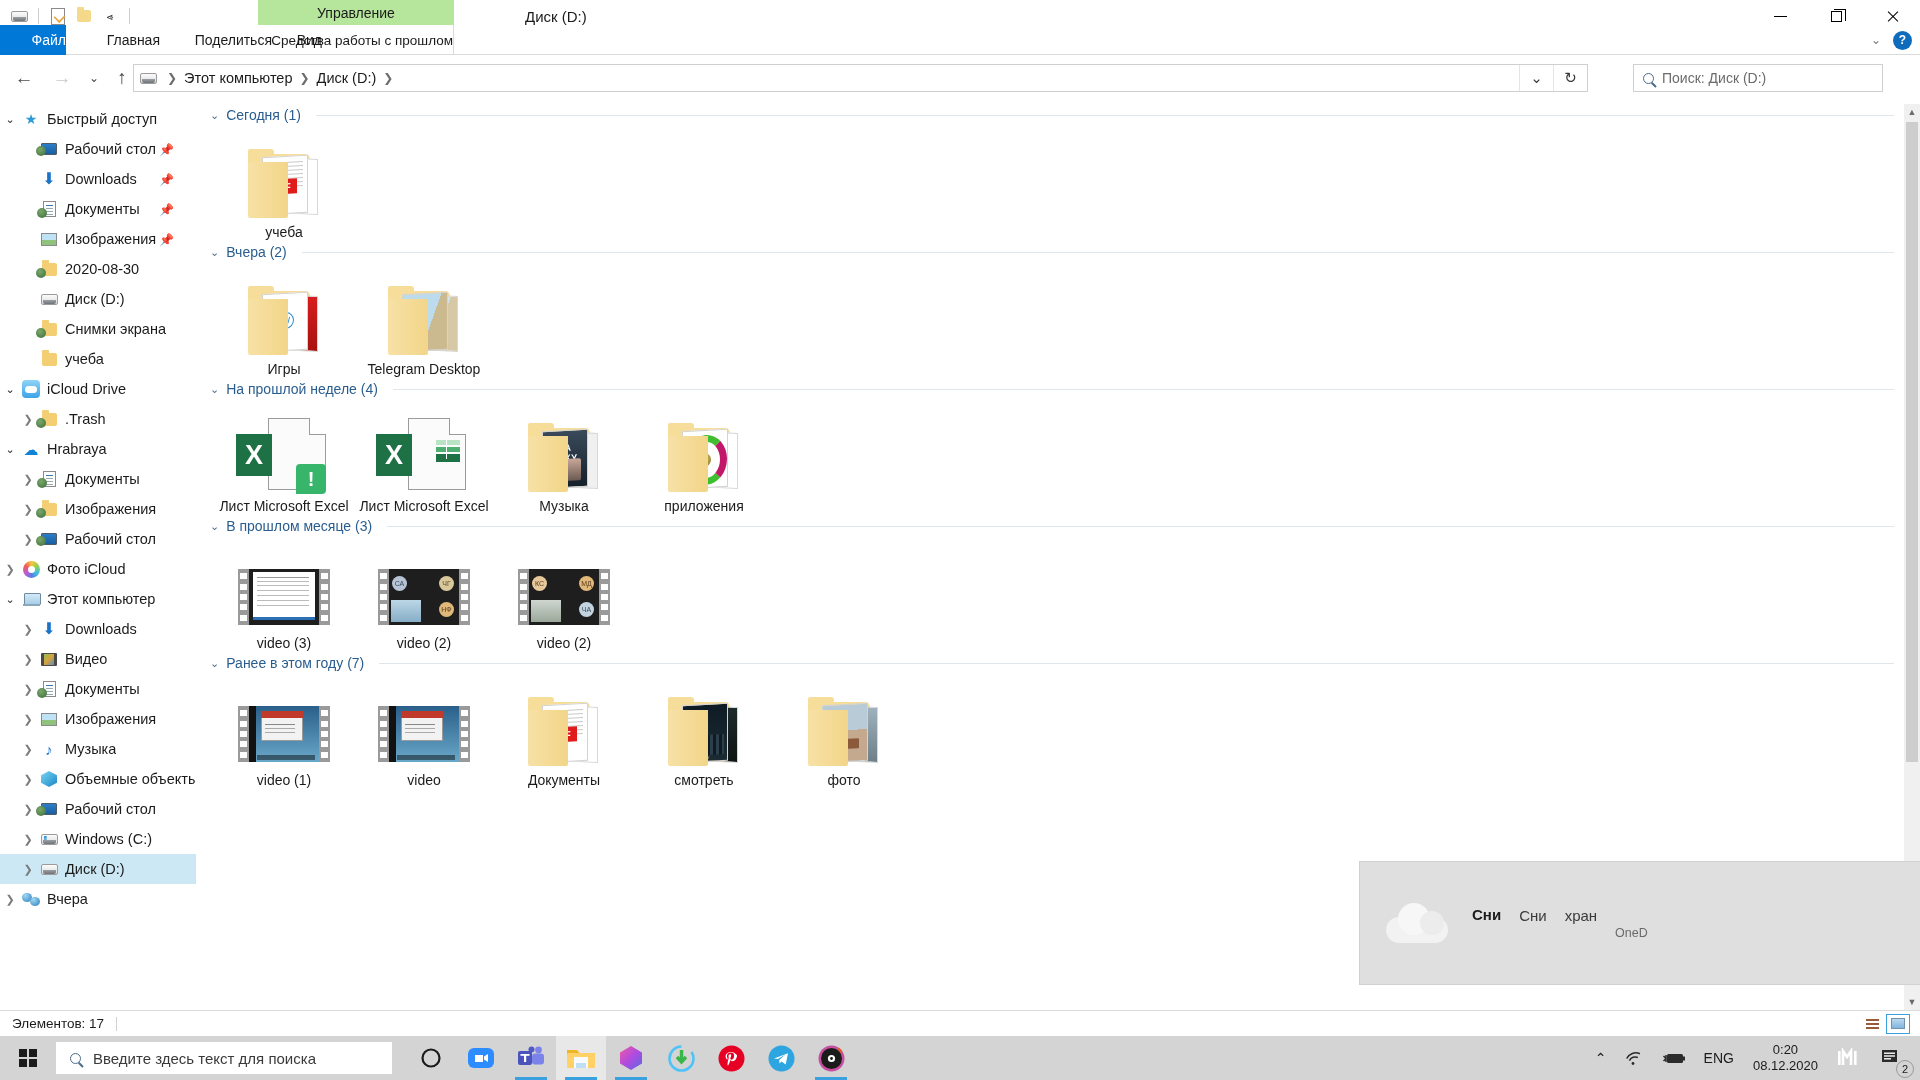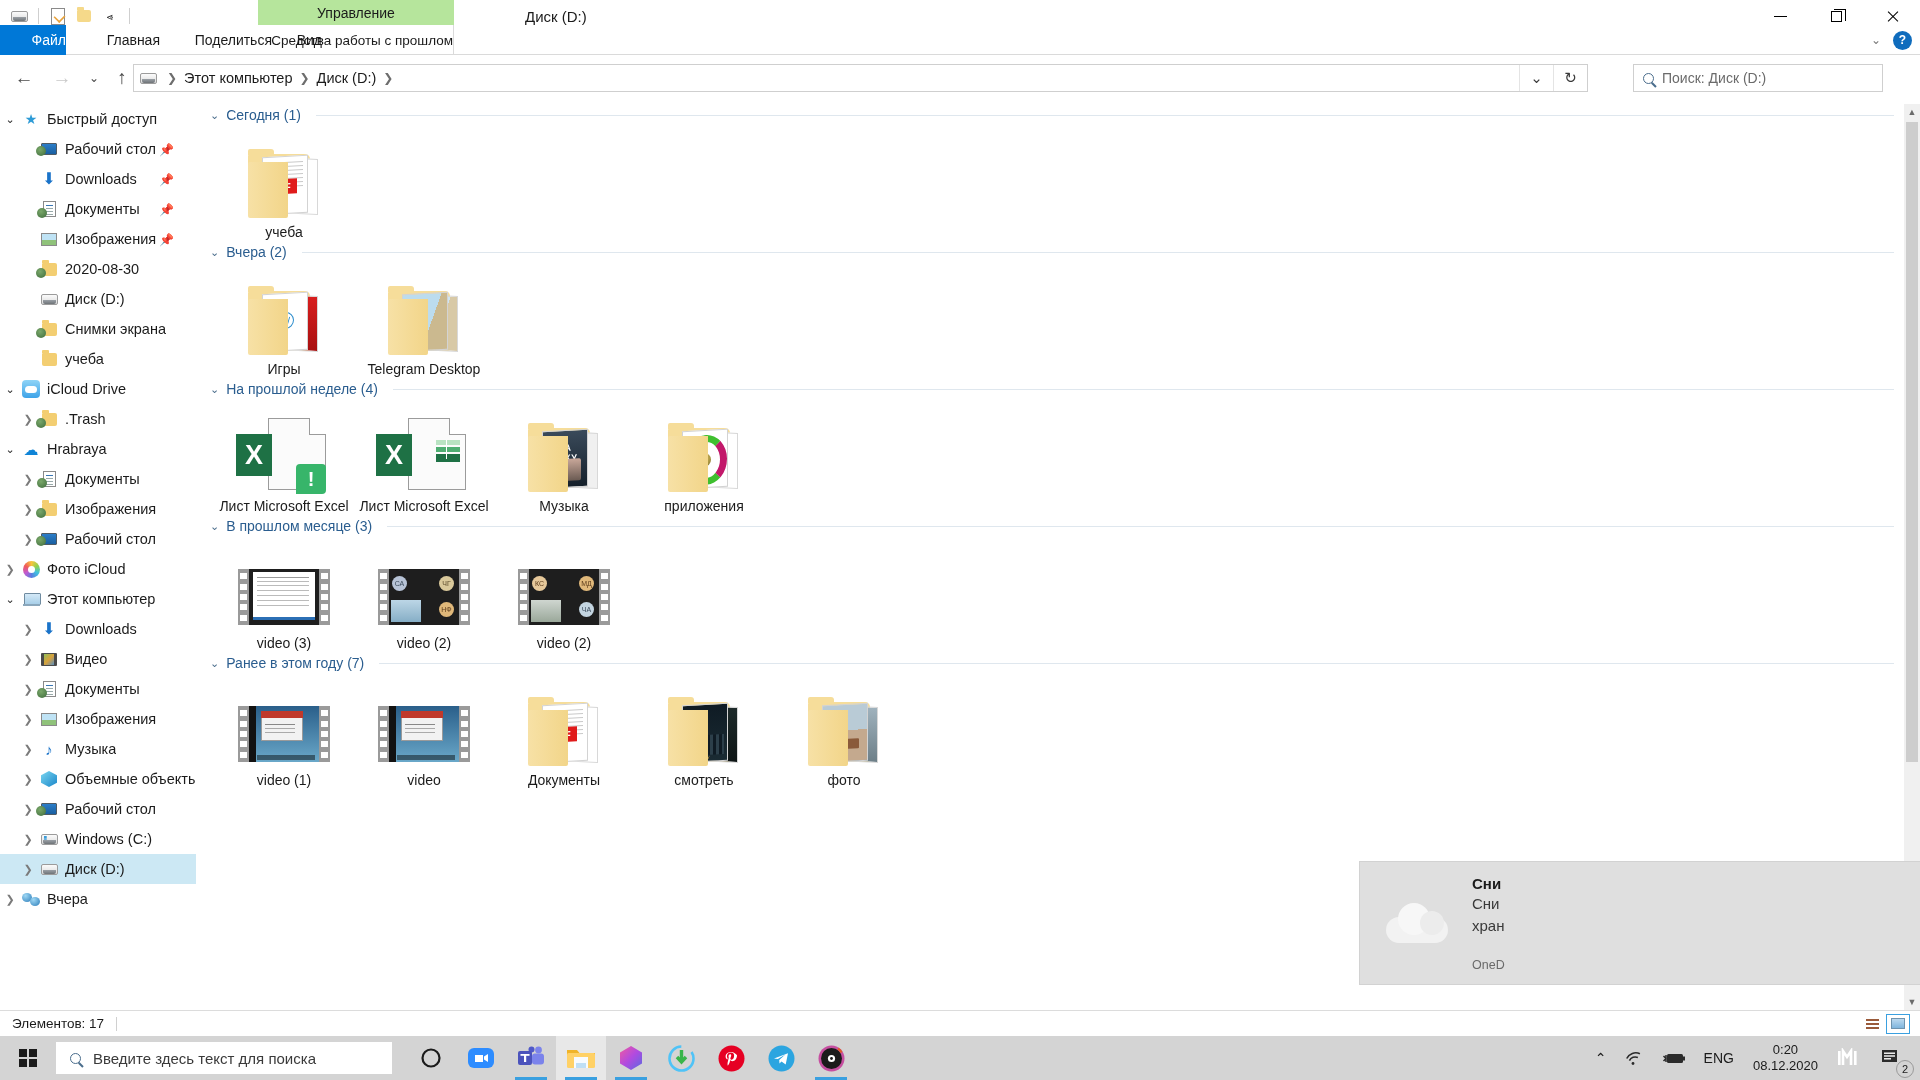--- a/index.html
+++ b/index.html
@@ -220,21 +220,21 @@
   
   #toast{
     position:absolute; right:0; top:862px; width:560px; height:122px;
     background:#dfdfdf; box-shadow:0 0 0 1px #d2d2d2;
     display:flex; align-items:center; padding-left:26px; gap:24px;
   }
   .toast-cloud{ width:62px;height:40px; position:relative; flex:0 0 62px; }
   .toast-cloud .c1{ position:absolute; left:0; bottom:0; width:62px;height:26px;background:#f2f2f2;border-radius:13px;}
   .toast-cloud .c2{ position:absolute; left:12px; top:0; width:32px;height:32px;background:#f7f7f7;border-radius:50%;}
   .toast-cloud .c3{ position:absolute; left:34px; top:8px; width:24px;height:24px;background:#ececec;border-radius:50%;}
-  .toast-txt{ display:flex; flex-direction:column; gap:2px;justify-content:center; }
+  .toast-txt{ display:flex; gap:18px;justify-content:center; }
   .toast-title{ font-size:15px; font-weight:bold; color:#1b1b1b;}
   .toast-line{ font-size:15px; color:#3a3a3a; line-height:20px;}
   .toast-app{ font-size:12.5px; color:#6a6a6a; margin-top:20px;}
 
   
   #taskbar{
     position:absolute; left:0; top:1036px; width:1920px; height:44px;
     background:#d4d4d4; display:flex; align-items:center;
   }
   .startbtn{ width:56px;height:44px; display:flex;align-items:center;justify-content:center;}

